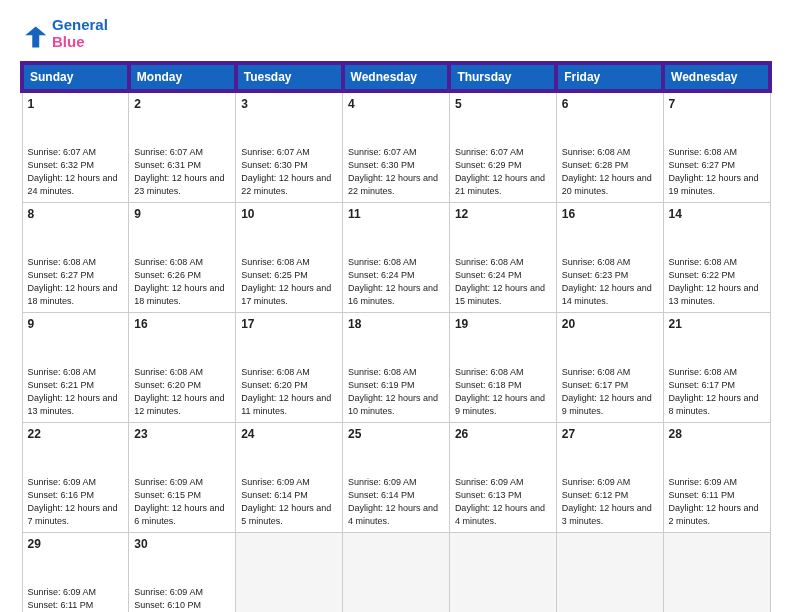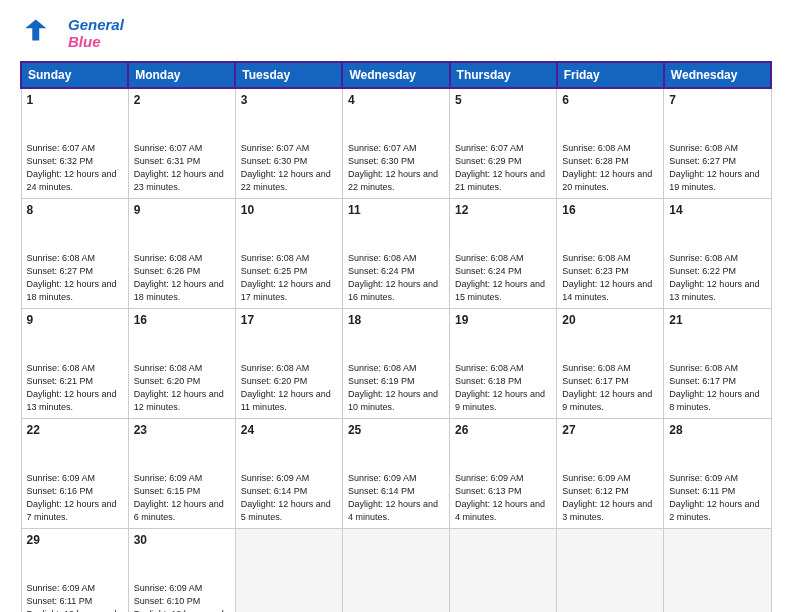--- a/index.html
+++ b/index.html
@@ -15,23 +15,22 @@
       padding: 16px 20px 10px 20px;
     }
     .header {
       display: flex;
       align-items: flex-start;
       justify-content: space-between;
       margin-bottom: 10px;
     }
     .logo {
       display: flex;
-      align-items: flex-start;
-      gap: 20px;
-      font-style: italic;
+      align-items: flex-end;
+      gap: 4px;
     }
     .logo-icon {
       width: 28px;
       height: 28px;
     }
     .title-block {
       text-align: right;
     }
     .month-title {
       font-size: 32px;
@@ -48,21 +47,21 @@
       width: 100%;
       border-collapse: collapse;
       border: 1px solid #ccc;
     }
     .calendar th {
       background: #1565c0;
       color: #fff;
       font-size: 12px;
       font-weight: bold;
       padding: 5px 6px;
-      border: 2px solid #4c1d95;
+      border: 4px solid #4c1d95;
       text-align: left;
     }
     .calendar td {
       border: 1px solid #ccc;
       vertical-align: top;
       padding: 4px 5px;
       width: calc(100%/7);
       height: 82px;
       font-size: 9.5px;
       color: #222;

